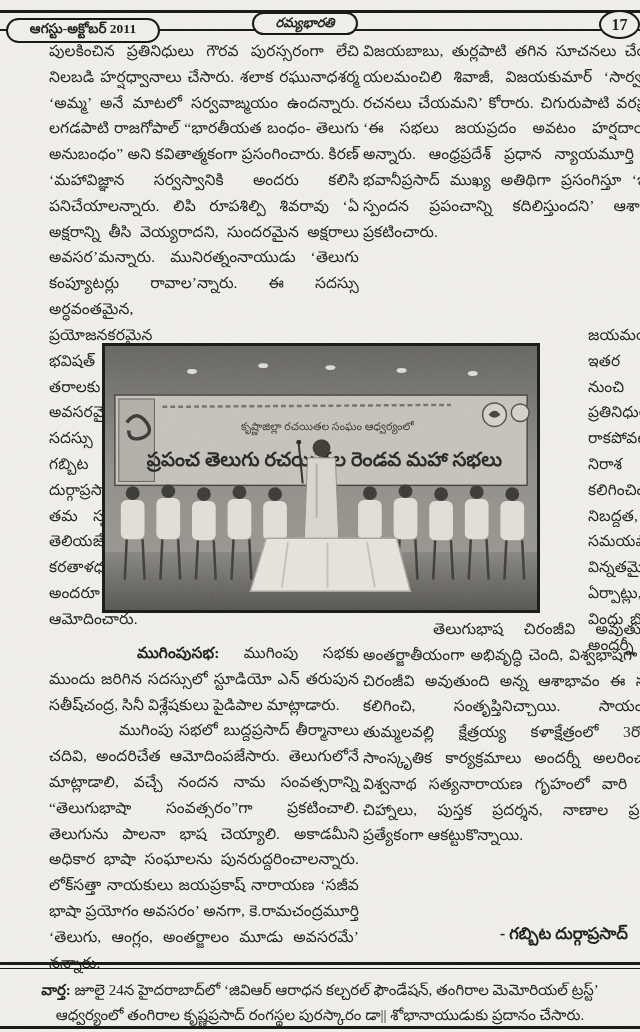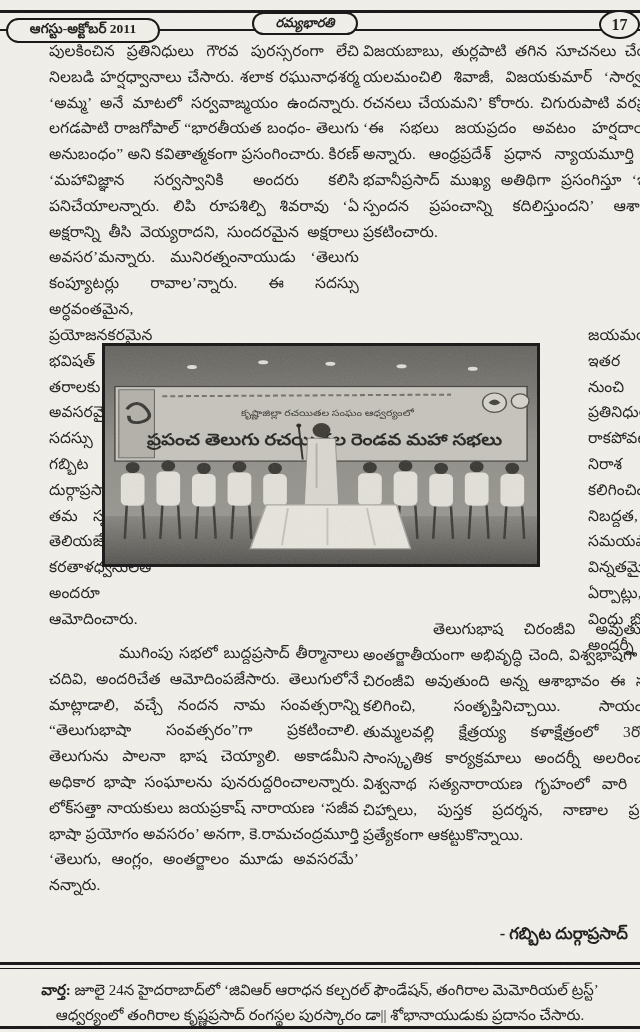--- a/index.html
+++ b/index.html
@@ -25,21 +25,21 @@
     font-size:15.5px;line-height:25.8px;text-align:justify;
     letter-spacing:.1px;
     margin-left:41px;
   }
   .col p{margin:0;}
   .indent{text-indent:70px;}
   .indent-lg{text-indent:88px;}
   .bold{font-weight:bold;text-align:right;}
   .byline{font-weight:bold;font-size:16.5px;text-align:right;}
   
-  .photo-frame{left:102px;top:343px;width:438px;height:224px;border:3px solid #181818;box-sizing:border-box;background:#8a8883;}
+  .photo-frame{left:102px;top:343px;width:438px;height:270px;border:3px solid #181818;box-sizing:border-box;background:#8a8883;}
   .photo-frame svg{display:block;width:100%;height:100%;}
   
   .footer-text{left:24px;top:978px;width:592px;text-align:center;font-size:15px;line-height:25px;}
   .paper-noise{left:0;top:0;width:640px;height:1032px;pointer-events:none;opacity:.15;}
 </style>
 </head>
 <body>
 
 <div class="abs rule" style="left:0;top:10px;width:640px;height:3px;"></div>
 <div class="abs rule" style="left:0;top:29px;width:640px;height:2px;"></div>
@@ -170,20 +170,21 @@
     <g>
       <path d="M163 196 h132 l14 54 h-162 z" fill="#ebe9e1" stroke="#a8a69e" stroke-width="1.5"></path>
       <path d="M185 200 l-6 46 M225 200 l0 46 M265 200 l8 46" stroke="#c6c4bc" stroke-width="2" fill="none"></path>
     </g>
 
     <rect x="0" y="0" width="437" height="269" filter="url(#grain)" opacity="0.55"></rect>
   </svg>
 </div>
 
 <div class="abs col" style="left:8px;top:640px;width:310px;">
+  <p class="indent-lg"><span class="bold">ముగింపుసభ:</span><span> ముగింపు సభకు ముందు జరిగిన సదస్సులో స్టూడియో ఎన్ తరుపున సతీష్‌చంద్ర, సినీ విశ్లేషకులు పైడిపాల మాట్లాడారు.</span></p>
   <p class="indent">ముగింపు సభలో బుద్దప్రసాద్ తీర్మానాలు చదివి, అందరిచేత ఆమోదింపజేసారు. తెలుగులోనే మాట్లాడాలి, వచ్చే నందన నామ సంవత్సరాన్ని “తెలుగుభాషా సంవత్సరం”గా ప్రకటించాలి. తెలుగును పాలనా భాష చెయ్యాలి. అకాడమీని అధికార భాషా సంఘాలను పునరుద్దరించాలన్నారు. లోక్‌సత్తా నాయకులు జయప్రకాష్ నారాయణ ‘సజీవ భాషా ప్రయోగం అవసరం’ అనగా, కె.రామచంద్రమూర్తి ‘తెలుగు, ఆంగ్లం, అంతర్జాలం మూడు అవసరమే’ నన్నారు.</p>
 </div>
 
 <div class="abs col" style="left:322px;top:616px;width:312px;">
   <p class="indent">తెలుగుభాష చిరంజీవి అవుతుందని, అంతర్జాతీయంగా అభివృద్ధి చెంది, విశ్వభాషగా వర్ధిల్లి చిరంజీవి అవుతుంది అన్న ఆశాభావం ఈ సభలు కలిగించి, సంతృప్తినిచ్చాయి. సాయంవేళల తుమ్మలవల్లి క్షేత్రయ్య కళాక్షేత్రంలో 3రోజులు సాంస్కృతిక కార్యక్రమాలు అందర్నీ అలరించాయి. విశ్వనాథ సత్యనారాయణ గృహంలో వారి స్మృతి చిహ్నాలు, పుస్తక ప్రదర్శన, నాణాల ప్రదర్శన ప్రత్యేకంగా ఆకట్టుకొన్నాయి.</p>
 </div>
 
 <div class="abs byline" style="left:322px;top:924px;width:306px;">- గబ్బిట దుర్గాప్రసాద్</div>
 
 <div class="abs rule" style="left:0;top:962px;width:640px;height:3px;"></div>

